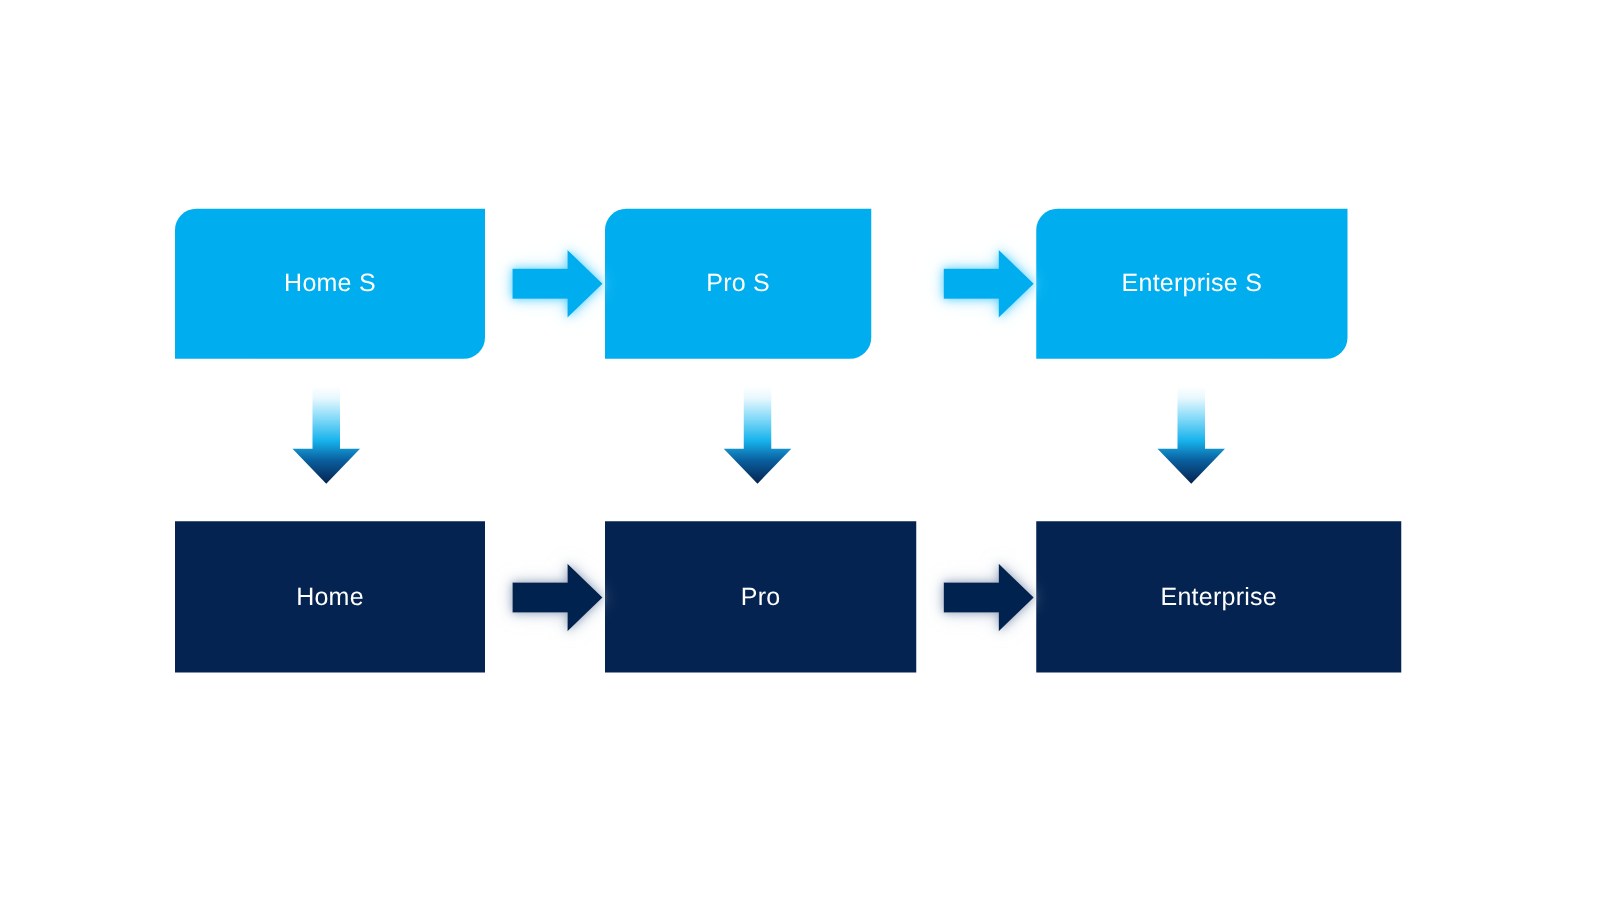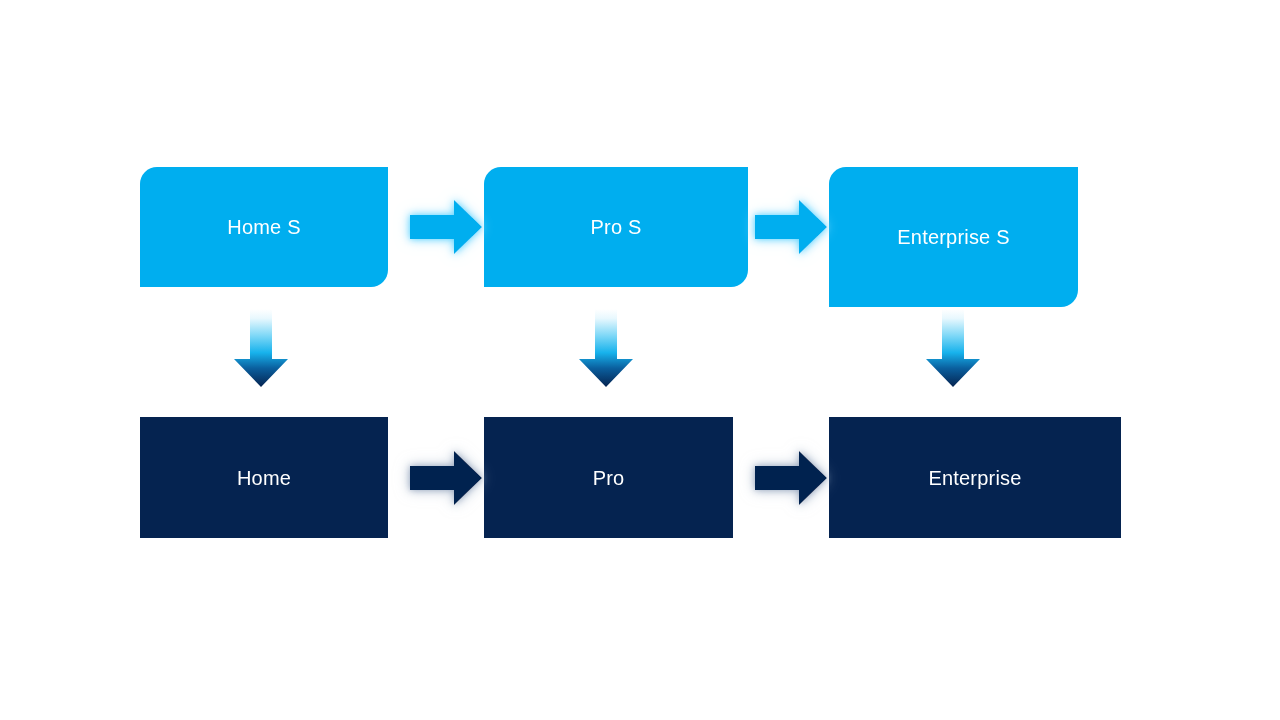--- a/index.html
+++ b/index.html
@@ -97,25 +97,25 @@
         <stop offset="76%" stop-color="#0a5f9e"></stop>
         <stop offset="100%" stop-color="#052350"></stop>
       </linearGradient>
     </defs>
   </svg>
 
   <div class="node node-top" style="left:140px; top:167px; width:248px; height:120px;">
     <span class="node-label">Home S</span>
   </div>
 
-  <div class="node node-top" style="left:484px; top:167px; width:264px; height:120px;">
+  <div class="node node-top" style="left:484px; top:167px; width:213px; height:120px;">
     <span class="node-label">Pro S</span>
   </div>
 
-  <div class="node node-top" style="left:829px; top:167px; width:249px; height:140px;">
+  <div class="node node-top" style="left:829px; top:167px; width:249px; height:120px;">
     <span class="node-label">Enterprise S</span>
   </div>
 
   <div class="node node-bottom" style="left:140px; top:417px; width:248px; height:121px;">
     <span class="node-label">Home</span>
   </div>
 
   <div class="node node-bottom" style="left:484px; top:417px; width:249px; height:121px;">
     <span class="node-label">Pro</span>
   </div>

